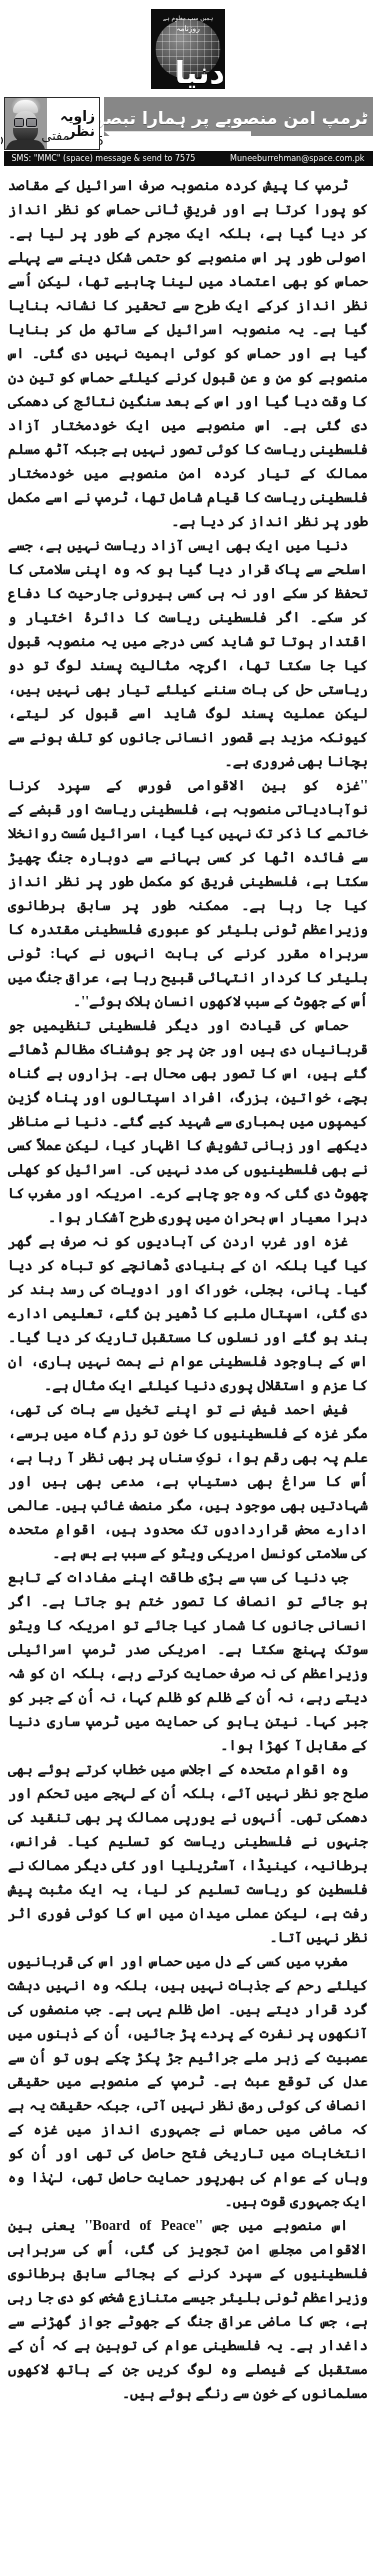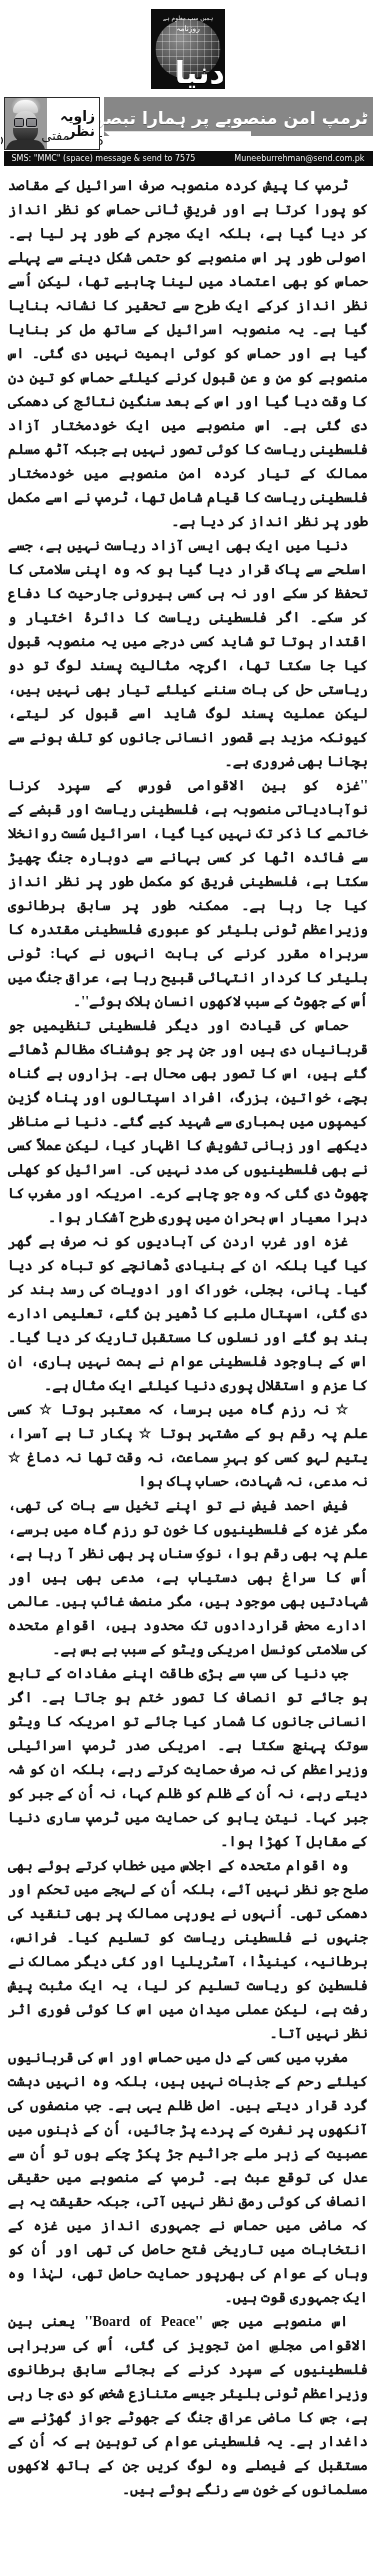--- a/index.html
+++ b/index.html
@@ -276,31 +276,30 @@
       <div class="ph-beard"></div>
       <div class="ph-glass"></div>
       <div class="ph-body"></div>
     </div>
     <div class="author-col-name">زاویہ نظر</div>
     <div class="author-name">مفتی منیب الرحمن</div>
   </div>
 </div>
 
 <div class="contact-bar">
-  <span>Muneeburrehman@send.com.pk</span>
+  <span>Muneeburrehman@space.com.pk</span>
   <span>SMS: "MMC" (space) message &amp; send to 7575</span>
 </div>
 
 <div class="article">
   <p class="para-indent">ٹرمپ کا پیش کردہ منصوبہ صرف اسرائیل کے مقاصد کو پورا کرتا ہے اور فریقِ ثانی حماس کو نظر انداز کر دیا گیا ہے، بلکہ ایک مجرم کے طور پر لیا ہے۔ اصولی طور پر اس منصوبے کو حتمی شکل دینے سے پہلے حماس کو بھی اعتماد میں لینا چاہیے تھا، لیکن اُسے نظر انداز کرکے ایک طرح سے تحقیر کا نشانہ بنایا گیا ہے۔ یہ منصوبہ اسرائیل کے ساتھ مل کر بنایا گیا ہے اور حماس کو کوئی اہمیت نہیں دی گئی۔ اس منصوبے کو من و عن قبول کرنے کیلئے حماس کو تین دن کا وقت دیا گیا اور اس کے بعد سنگین نتائج کی دھمکی دی گئی ہے۔ اس منصوبے میں ایک خودمختار آزاد فلسطینی ریاست کا کوئی تصور نہیں ہے جبکہ آٹھ مسلم ممالک کے تیار کردہ امن منصوبے میں خودمختار فلسطینی ریاست کا قیام شامل تھا، ٹرمپ نے اسے مکمل طور پر نظر انداز کر دیا ہے۔</p>
   <p class="para-indent">دنیا میں ایک بھی ایسی آزاد ریاست نہیں ہے، جسے اسلحے سے پاک قرار دیا گیا ہو کہ وہ اپنی سلامتی کا تحفظ کر سکے اور نہ ہی کسی بیرونی جارحیت کا دفاع کر سکے۔ اگر فلسطینی ریاست کا دائرۂ اختیار و اقتدار ہوتا تو شاید کسی درجے میں یہ منصوبہ قبول کیا جا سکتا تھا، اگرچہ مثالیت پسند لوگ تو دو ریاستی حل کی بات سننے کیلئے تیار بھی نہیں ہیں، لیکن عملیت پسند لوگ شاید اسے قبول کر لیتے، کیونکہ مزید بے قصور انسانی جانوں کو تلف ہونے سے بچانا بھی ضروری ہے۔</p>
   <p class="quote-block">''غزہ کو بین الاقوامی فورس کے سپرد کرنا نوآبادیاتی منصوبہ ہے، فلسطینی ریاست اور قبضے کے خاتمے کا ذکر تک نہیں کیا گیا، اسرائیل سُست روانخلا سے فائدہ اٹھا کر کسی بہانے سے دوبارہ جنگ چھیڑ سکتا ہے، فلسطینی فریق کو مکمل طور پر نظر انداز کیا جا رہا ہے۔ ممکنہ طور پر سابق برطانوی وزیراعظم ٹونی بلیئر کو عبوری فلسطینی مقتدرہ کا سربراہ مقرر کرنے کی بابت انہوں نے کہا: ٹونی بلیئر کا کردار انتہائی قبیح رہا ہے، عراق جنگ میں اُس کے جھوٹ کے سبب لاکھوں انسان ہلاک ہوئے''۔</p>
   <p class="para-indent">حماس کی قیادت اور دیگر فلسطینی تنظیمیں جو قربانیاں دی ہیں اور جن پر جو ہوشناک مظالم ڈھائے گئے ہیں، اس کا تصور بھی محال ہے۔ ہزاروں بے گناہ بچے، خواتین، بزرگ، افراد اسپتالوں اور پناہ گزین کیمپوں میں بمباری سے شہید کیے گئے۔ دنیا نے مناظر دیکھے اور زبانی تشویش کا اظہار کیا، لیکن عملاً کسی نے بھی فلسطینیوں کی مدد نہیں کی۔ اسرائیل کو کھلی چھوٹ دی گئی کہ وہ جو چاہے کرے۔ امریکہ اور مغرب کا دہرا معیار اس بحران میں پوری طرح آشکار ہوا۔</p>
   <p class="para-indent">غزہ اور غرب اردن کی آبادیوں کو نہ صرف بے گھر کیا گیا بلکہ ان کے بنیادی ڈھانچے کو تباہ کر دیا گیا۔ پانی، بجلی، خوراک اور ادویات کی رسد بند کر دی گئی، اسپتال ملبے کا ڈھیر بن گئے، تعلیمی ادارے بند ہو گئے اور نسلوں کا مستقبل تاریک کر دیا گیا۔ اس کے باوجود فلسطینی عوام نے ہمت نہیں ہاری، ان کا عزم و استقلال پوری دنیا کیلئے ایک مثال ہے۔</p>
-  <p class="para-indent">☆ نہ رزم گاہ میں برسا، کہ معتبر ہوتا ☆ کسی علم پہ رقم ہو کے مشتہر ہوتا ☆ پکار تا ہے آسرا، یتیم لہو کسی کو بہرِ سماعت، نہ وقت تھا نہ دماغ ☆ نہ مدعی، نہ شہادت، حساب پاک ہوا</p>
   <p class="para-indent">فیض احمد فیض نے تو اپنے تخیل سے بات کی تھی، مگر غزہ کے فلسطینیوں کا خون تو رزم گاہ میں برسے، علم پہ بھی رقم ہوا، نوکِ سناں پر بھی نظر آ رہا ہے، اُس کا سراغ بھی دستیاب ہے، مدعی بھی ہیں اور شہادتیں بھی موجود ہیں، مگر منصف غائب ہیں۔ عالمی ادارے محض قراردادوں تک محدود ہیں، اقوامِ متحدہ کی سلامتی کونسل امریکی ویٹو کے سبب بے بس ہے۔</p>
   <p class="para-indent">جب دنیا کی سب سے بڑی طاقت اپنے مفادات کے تابع ہو جائے تو انصاف کا تصور ختم ہو جاتا ہے۔ اگر انسانی جانوں کا شمار کیا جائے تو امریکہ کا ویٹو سوتک پہنچ سکتا ہے۔ امریکی صدر ٹرمپ اسرائیلی وزیراعظم کی نہ صرف حمایت کرتے رہے، بلکہ ان کو شہ دیتے رہے، نہ اُن کے ظلم کو ظلم کہا، نہ اُن کے جبر کو جبر کہا۔ نیتن یاہو کی حمایت میں ٹرمپ ساری دنیا کے مقابل آ کھڑا ہوا۔</p>
   <p class="para-indent">وہ اقوام متحدہ کے اجلاس میں خطاب کرتے ہوئے بھی صلح جو نظر نہیں آئے، بلکہ اُن کے لہجے میں تحکم اور دھمکی تھی۔ اُنہوں نے یورپی ممالک پر بھی تنقید کی جنہوں نے فلسطینی ریاست کو تسلیم کیا۔ فرانس، برطانیہ، کینیڈا، آسٹریلیا اور کئی دیگر ممالک نے فلسطین کو ریاست تسلیم کر لیا، یہ ایک مثبت پیش رفت ہے، لیکن عملی میدان میں اس کا کوئی فوری اثر نظر نہیں آتا۔</p>
   <p class="para-indent">مغرب میں کسی کے دل میں حماس اور اس کی قربانیوں کیلئے رحم کے جذبات نہیں ہیں، بلکہ وہ انہیں دہشت گرد قرار دیتے ہیں۔ اصل ظلم یہی ہے۔ جب منصفوں کی آنکھوں پر نفرت کے پردے پڑ جائیں، اُن کے ذہنوں میں عصبیت کے زہر ملے جراثیم جڑ پکڑ چکے ہوں تو اُن سے عدل کی توقع عبث ہے۔ ٹرمپ کے منصوبے میں حقیقی انصاف کی کوئی رمق نظر نہیں آتی، جبکہ حقیقت یہ ہے کہ ماضی میں حماس نے جمہوری انداز میں غزہ کے انتخابات میں تاریخی فتح حاصل کی تھی اور اُن کو وہاں کے عوام کی بھرپور حمایت حاصل تھی، لہٰذا وہ ایک جمہوری قوت ہیں۔</p>
   <p class="para-indent">اس منصوبے میں جس ''Board of Peace'' یعنی بین الاقوامی مجلسِ امن تجویز کی گئی، اُس کی سربراہی فلسطینیوں کے سپرد کرنے کے بجائے سابق برطانوی وزیراعظم ٹونی بلیئر جیسے متنازع شخص کو دی جا رہی ہے، جس کا ماضی عراق جنگ کے جھوٹے جواز گھڑنے سے داغدار ہے۔ یہ فلسطینی عوام کی توہین ہے کہ اُن کے مستقبل کے فیصلے وہ لوگ کریں جن کے ہاتھ لاکھوں مسلمانوں کے خون سے رنگے ہوئے ہیں۔</p>
 
 </div>
 
 
 </body></html>

